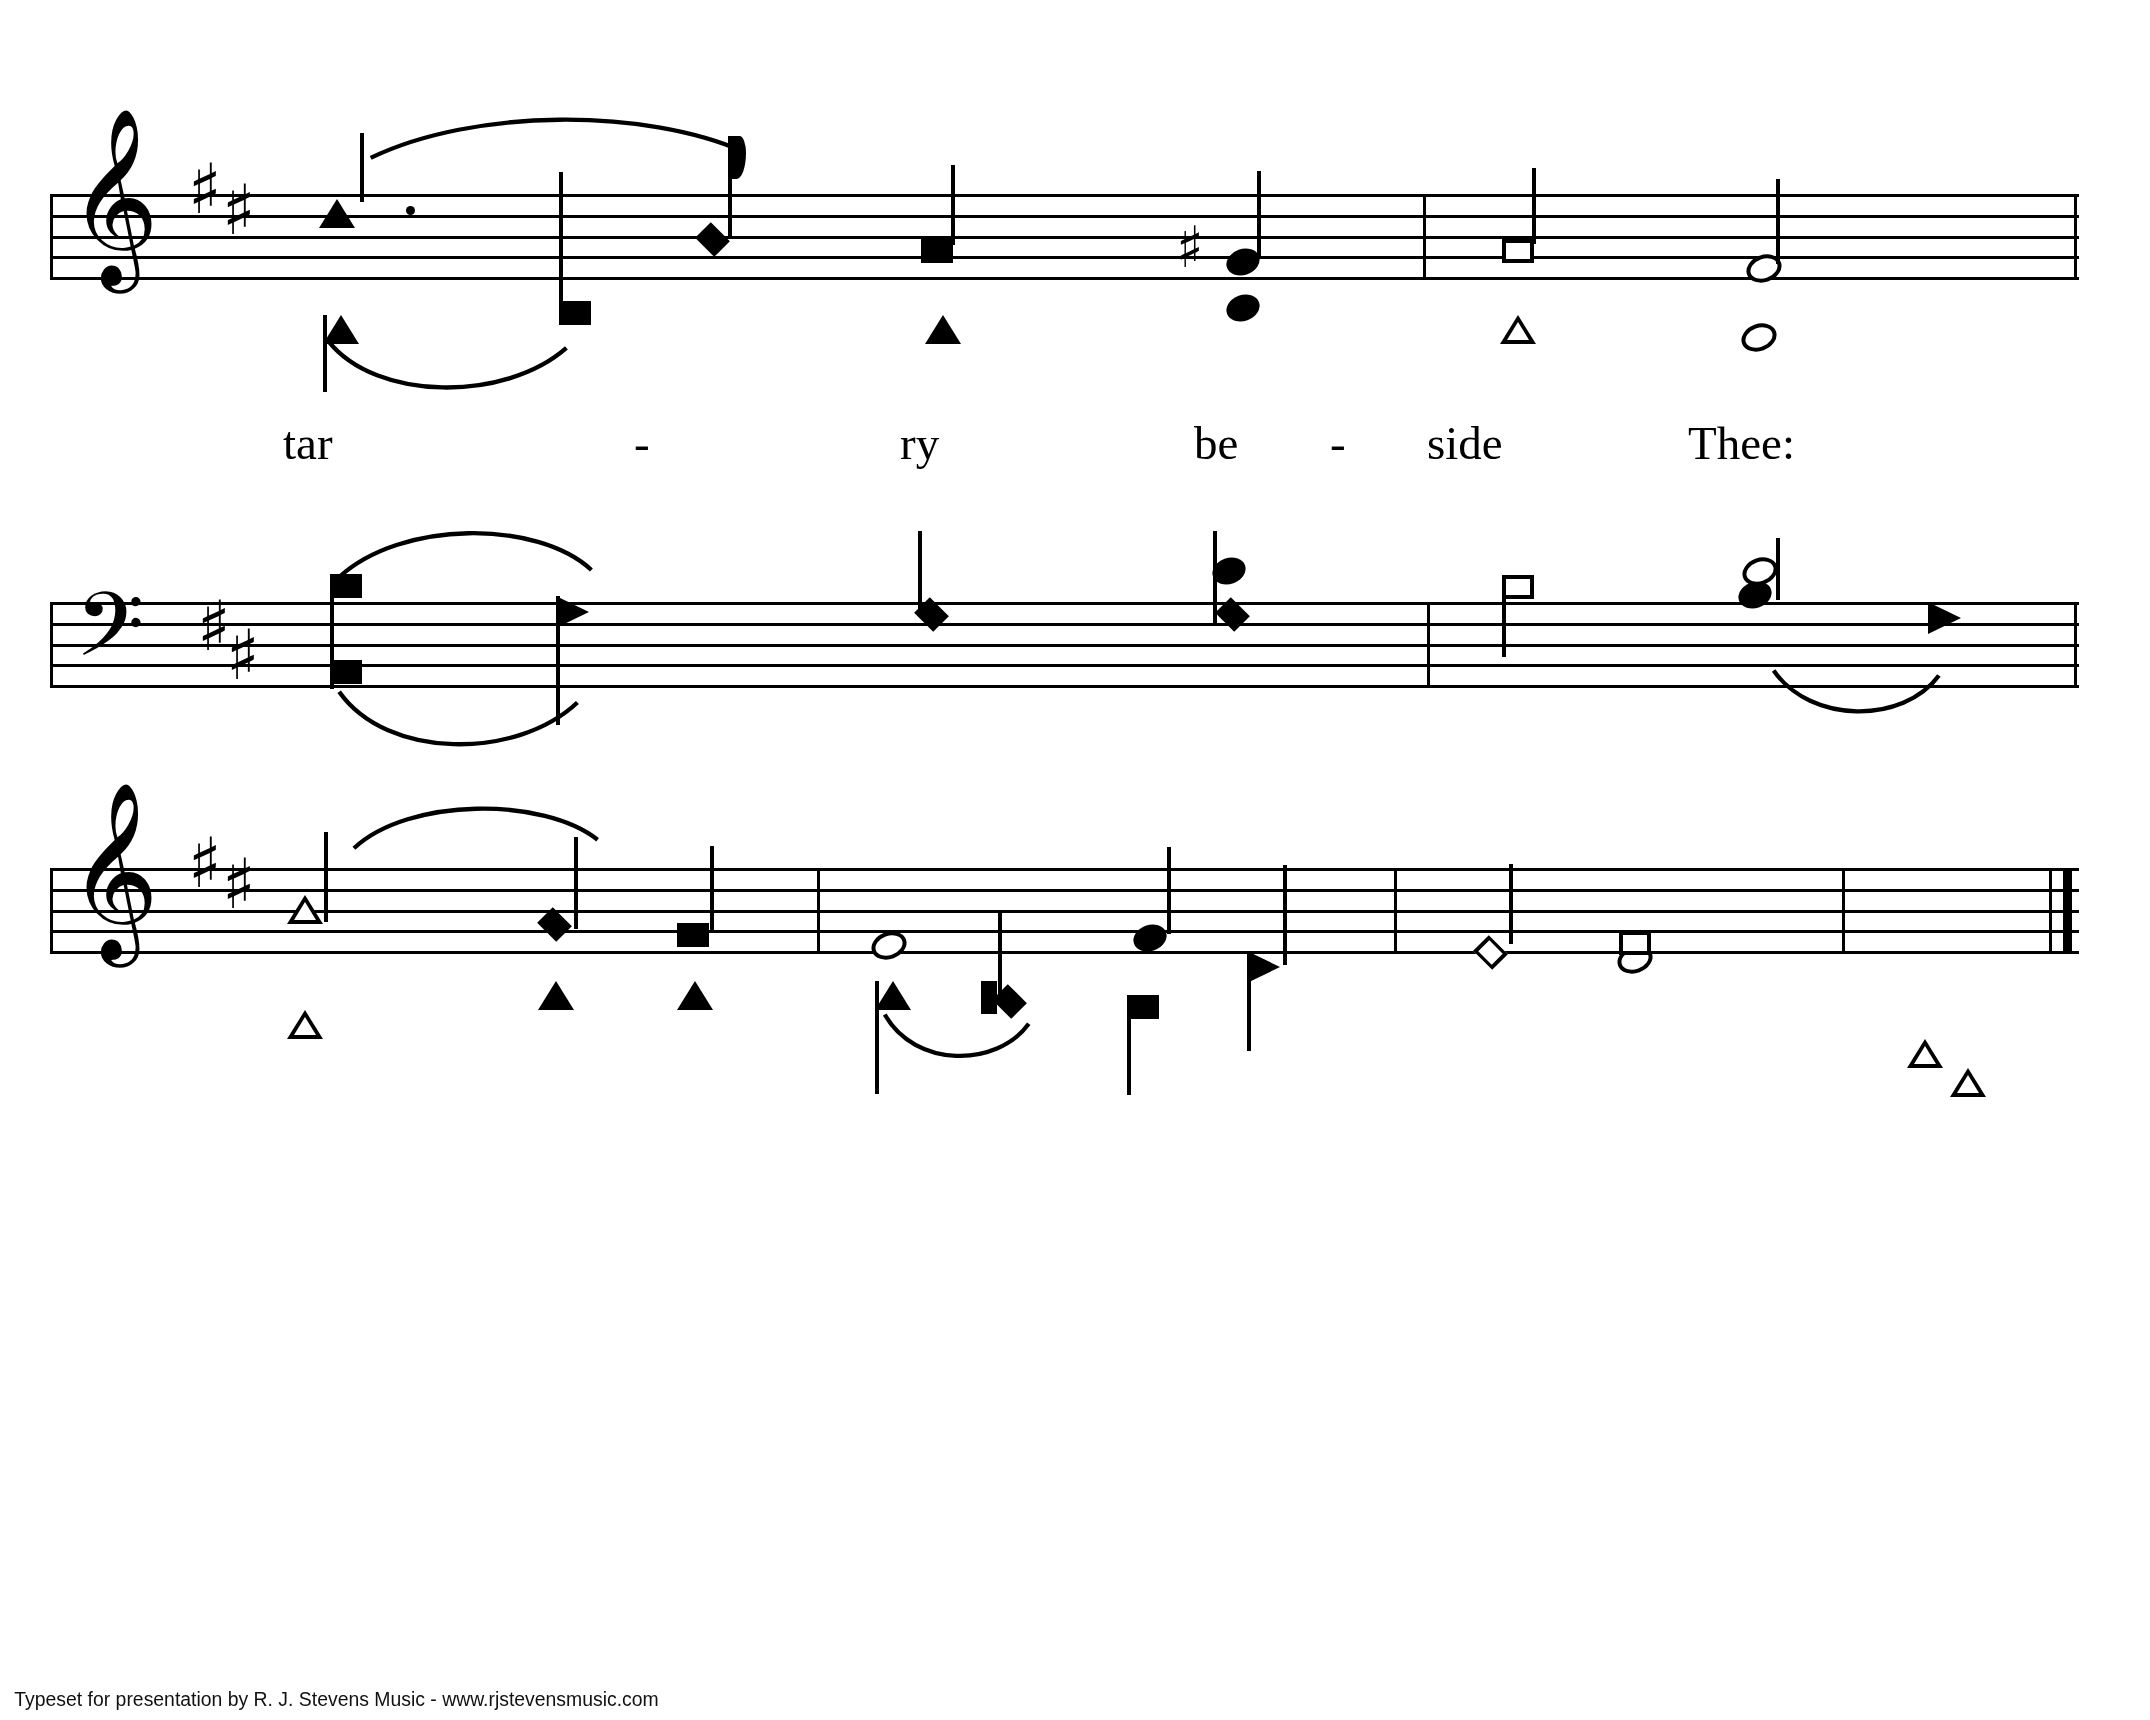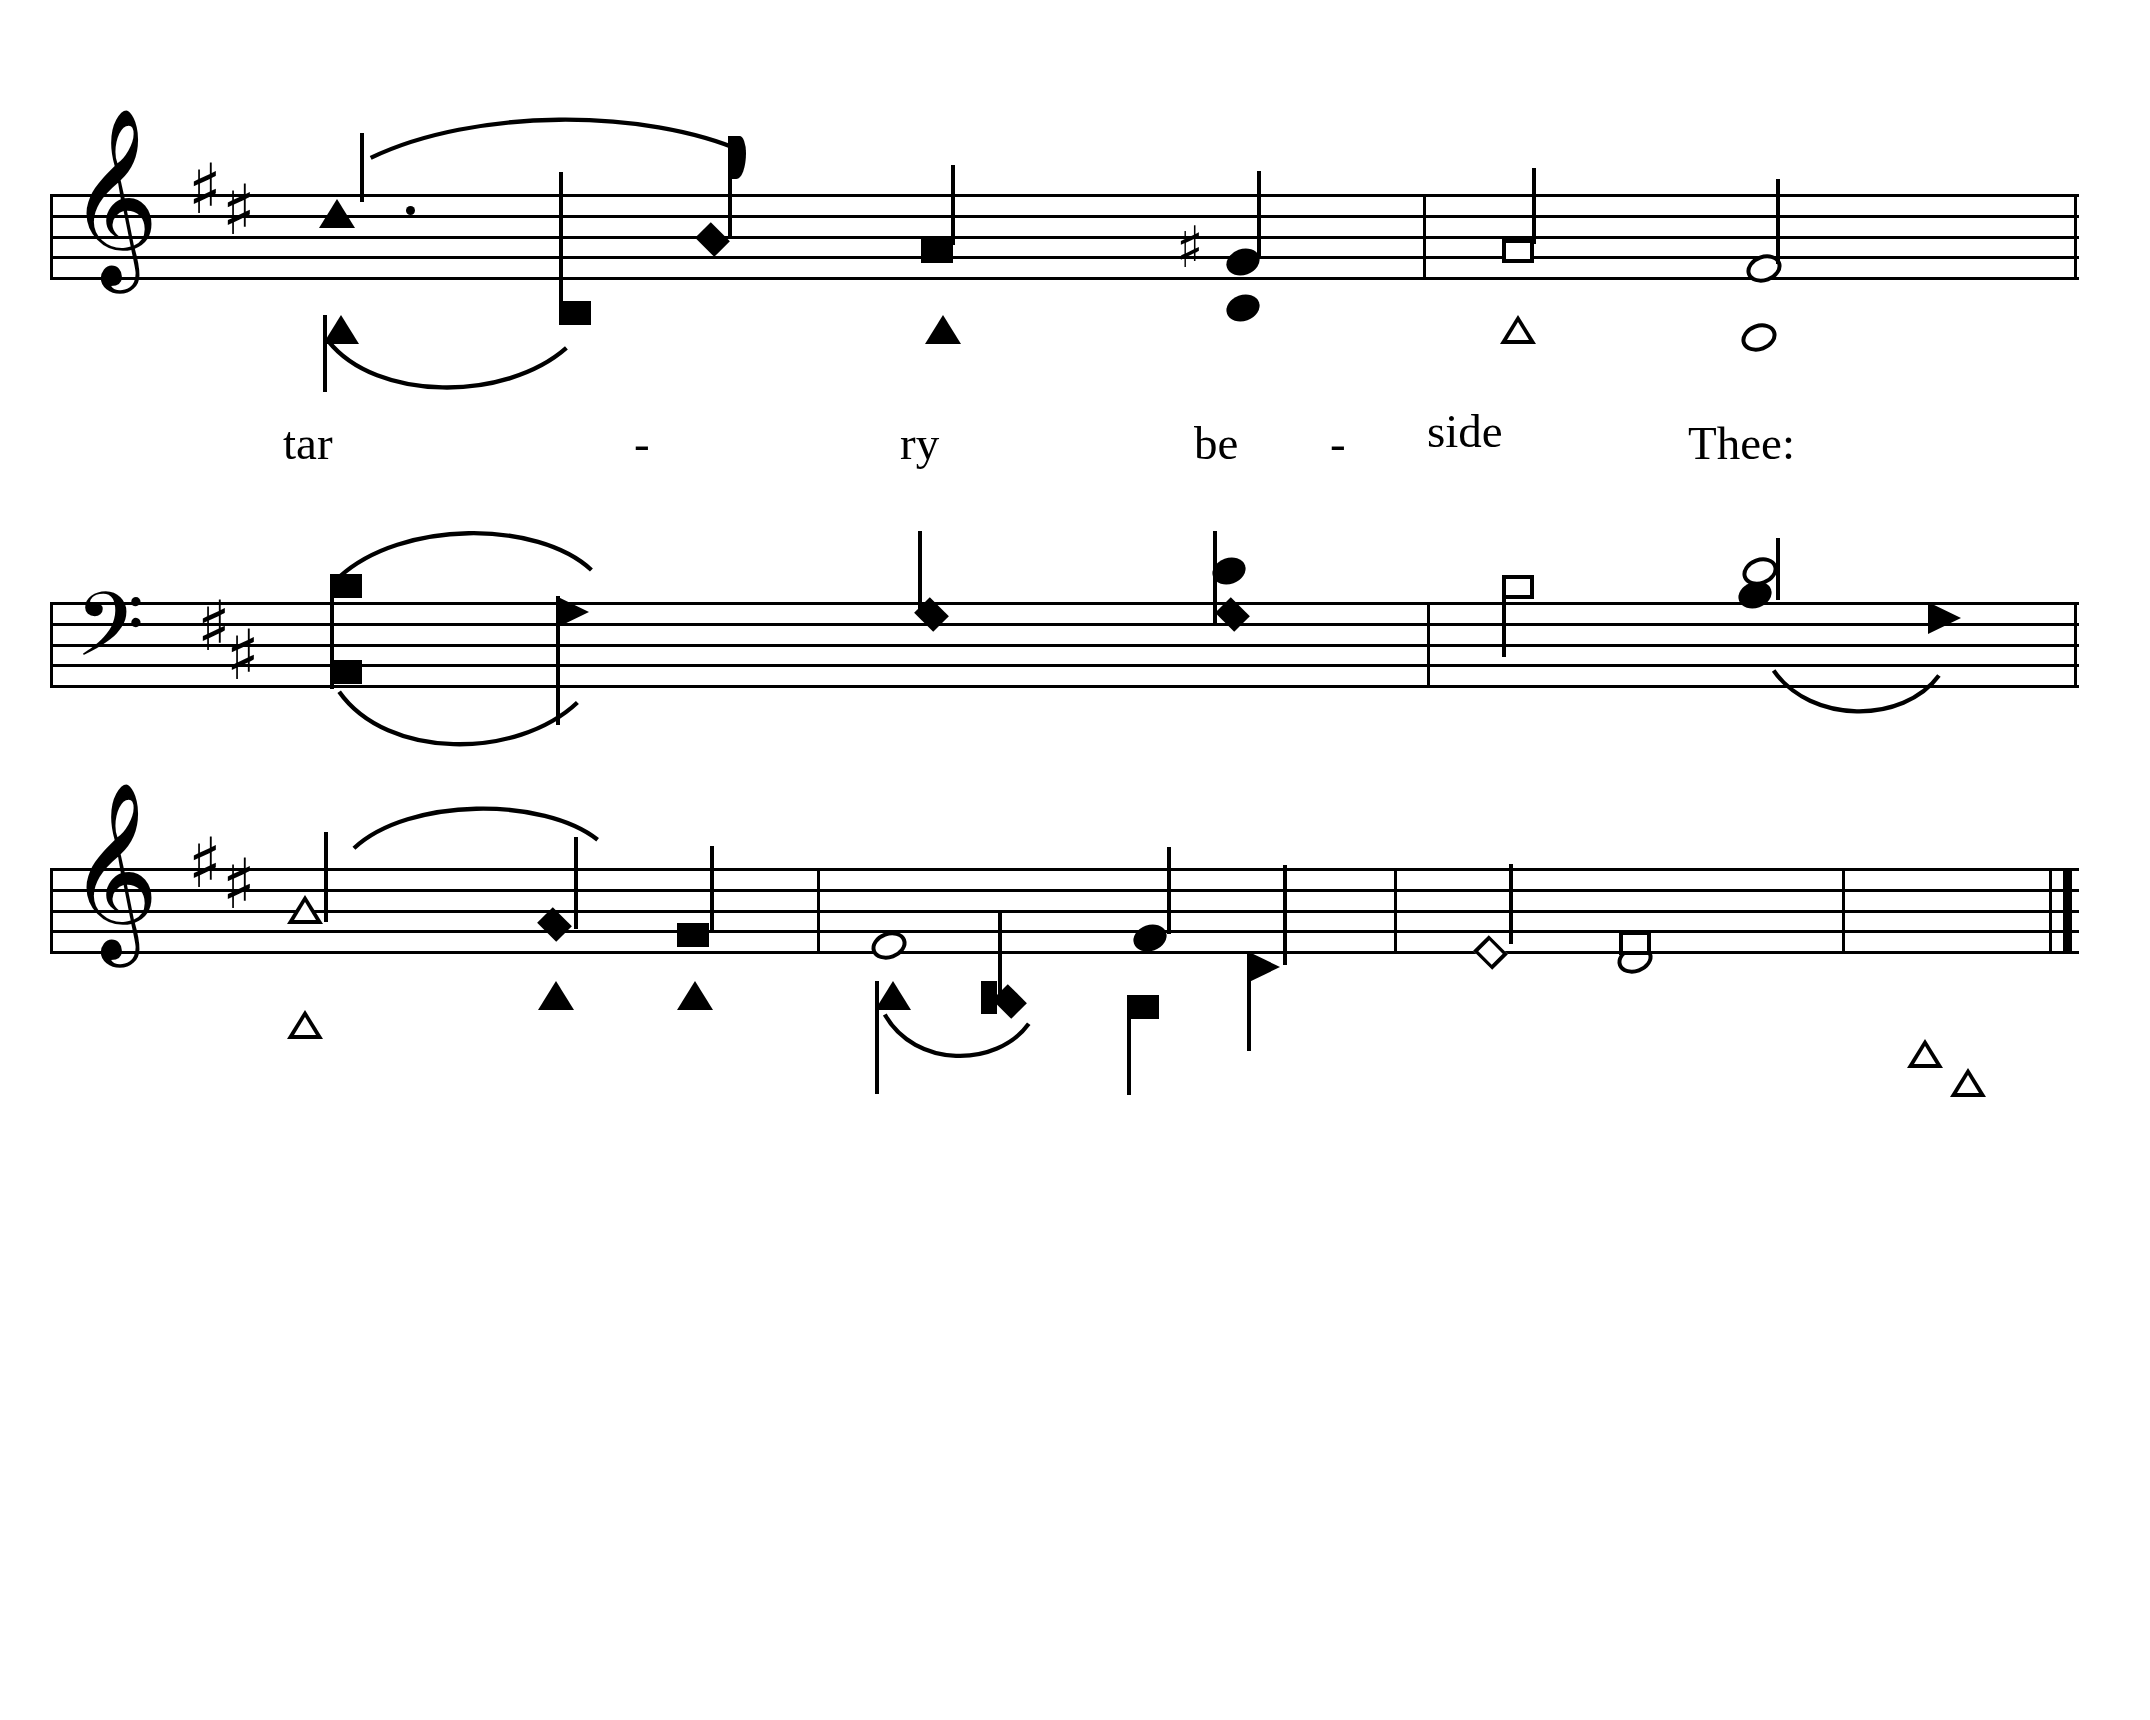--- a/index.html
+++ b/index.html
@@ -239,21 +239,21 @@
       <svg width="244" height="65" viewBox="0 0 340 90">
           <path d="M3,5 C70,90 250,90 335,15" stroke="#000" stroke-width="6" fill="none"></path>
         </svg>
     </div>
 
     <div class="lyric" style="left:283px; top:416px;">tar</div>
     <div class="lyric" style="left:634px; top:416px;">-</div>
     <div class="lyric" style="left:900px; top:416px;">ry</div>
     <div class="lyric" style="left:1194px; top:416px;">be</div>
     <div class="lyric" style="left:1330px; top:416px;">-</div>
-    <div class="lyric" style="left:1427px; top:404px;">side</div>
+    <div class="lyric" style="left:1427px; top:416px;">side</div>
     <div class="lyric" style="left:1688px; top:416px;">Thee:</div>
 
     <div class="staff" style="top:602px;">
       <div class="line"></div>
       <div class="line"></div>
       <div class="line"></div>
       <div class="line"></div>
       <div class="line"></div>
     </div>
     <div class="barline" style="left:50px; top:602px; height:86px;"></div>
@@ -381,14 +381,15 @@
     <div class="staff" style="top:1247px;">
       
       
       
       
       
     </div>
 
   </div>
 
+  <div class="credit">Typeset for presentation by R. J. Stevens Music  -  www.rjstevensmusic.com</div>
 </div>
 
 
 </body></html>

